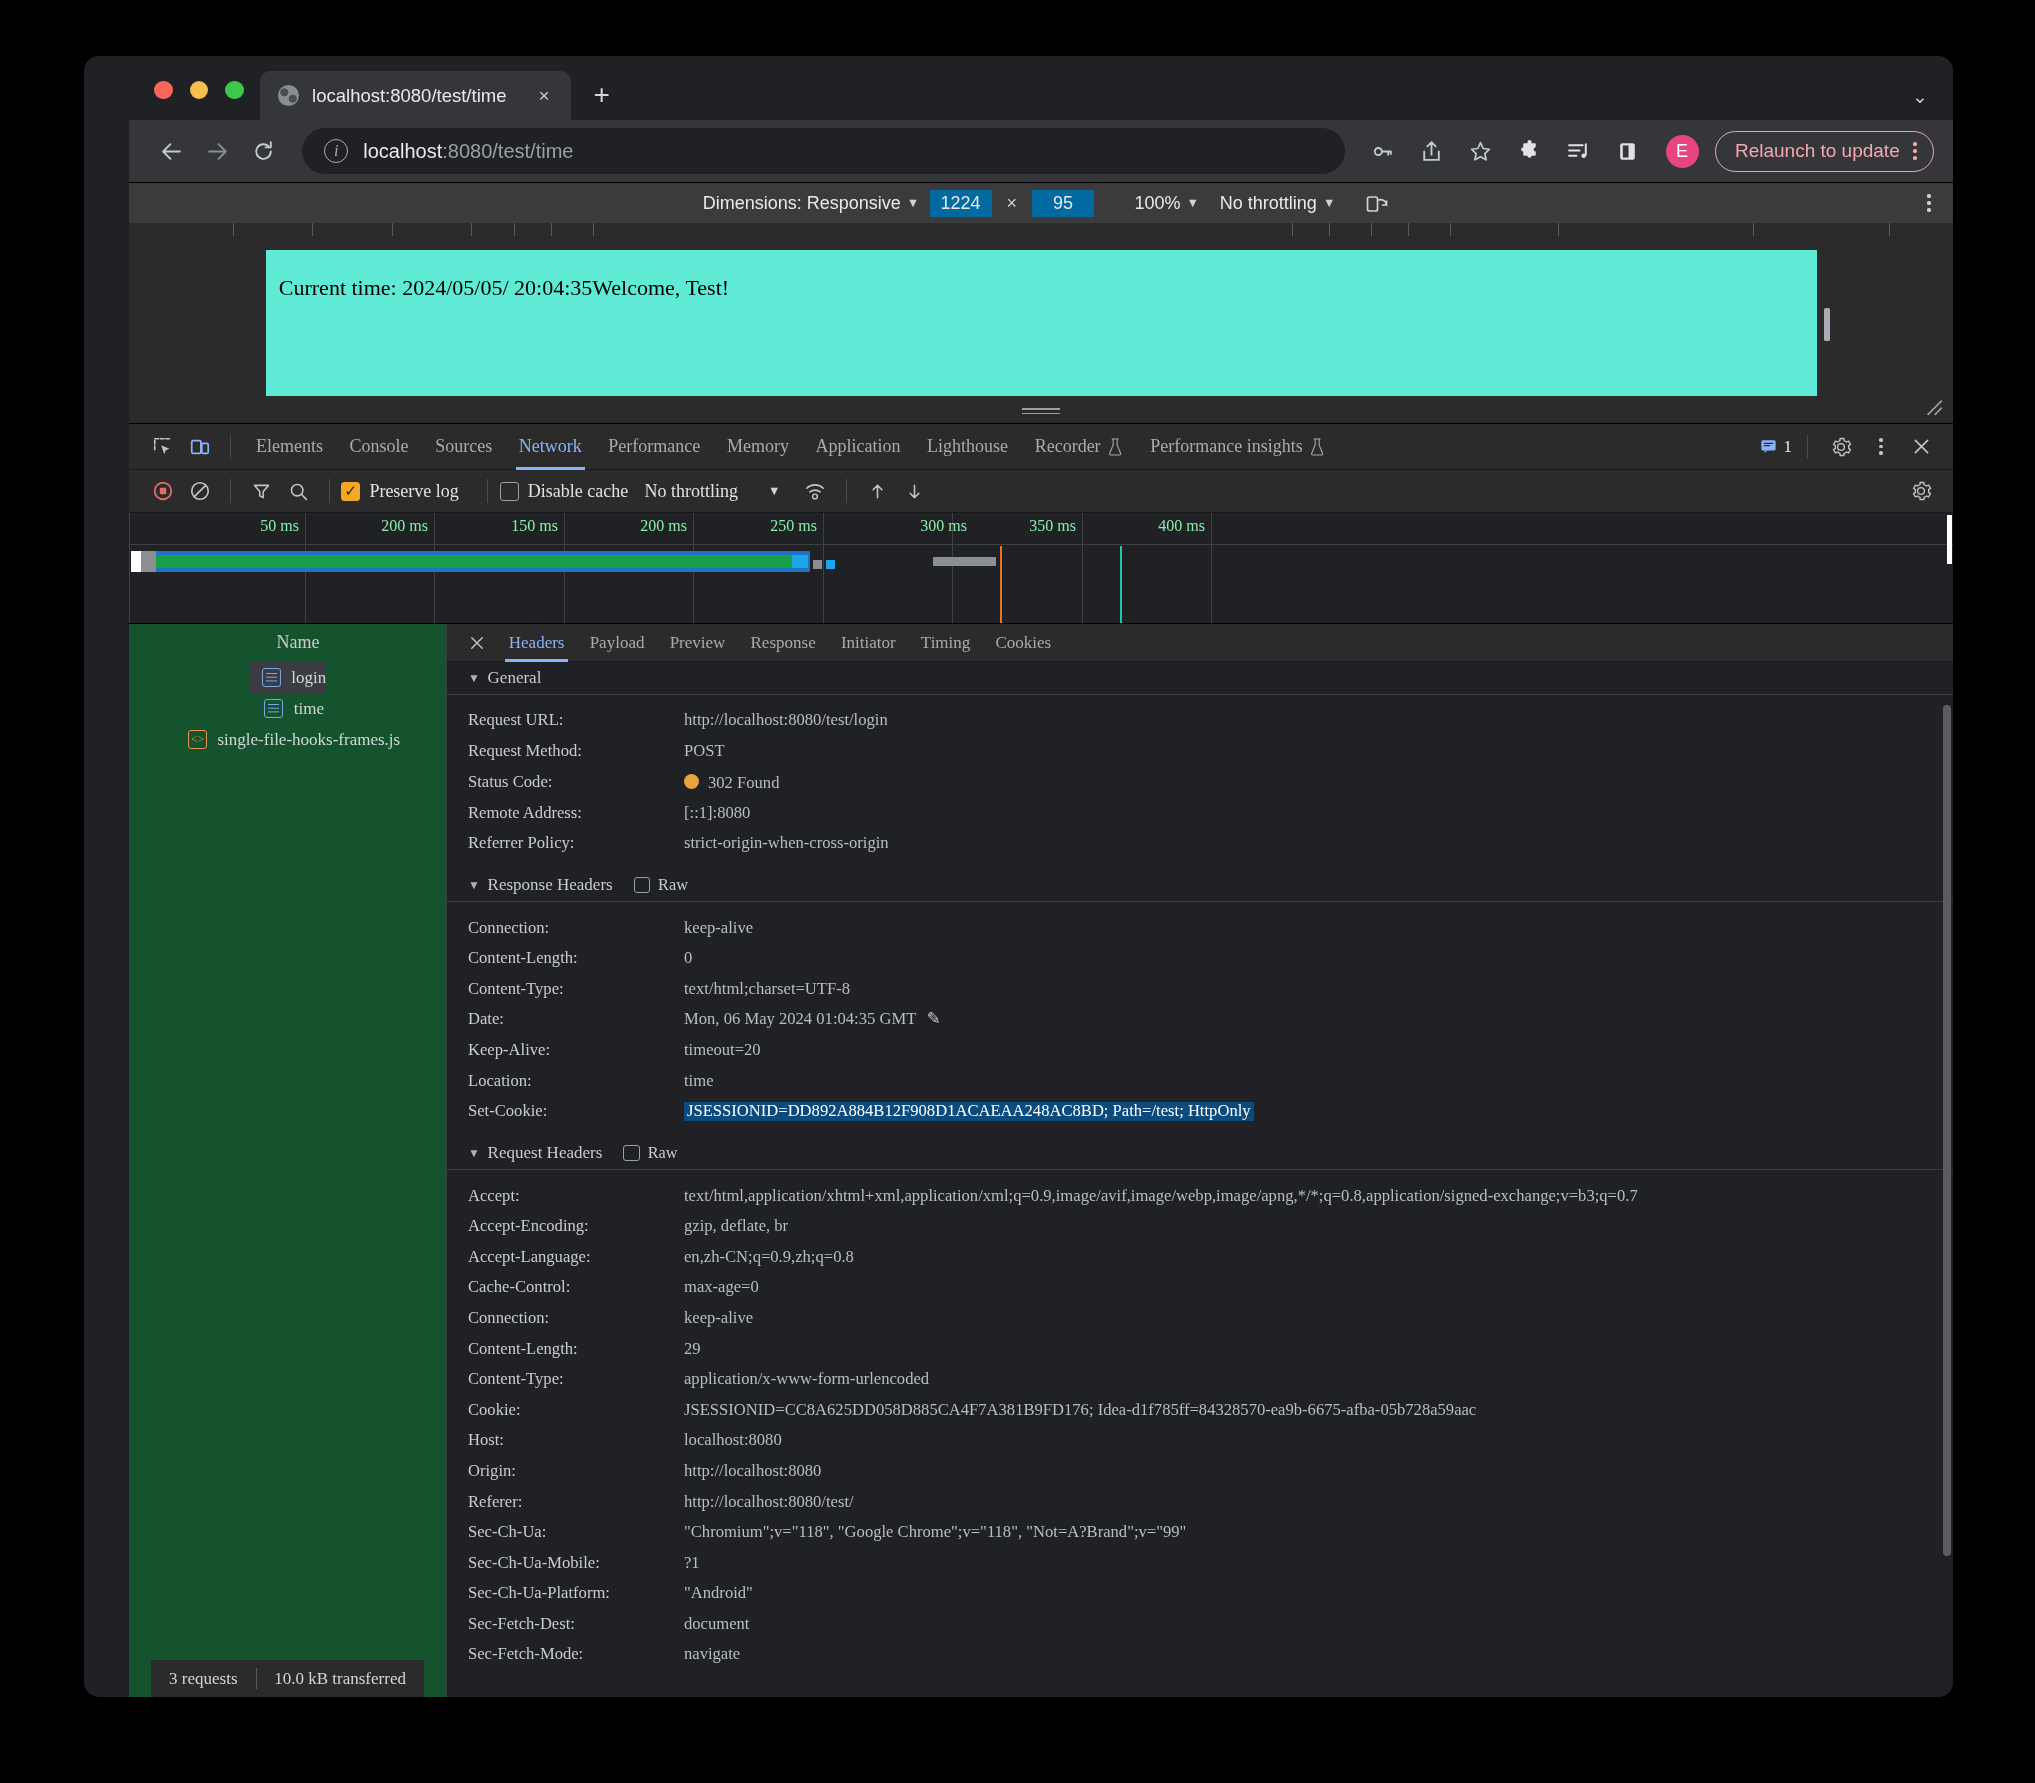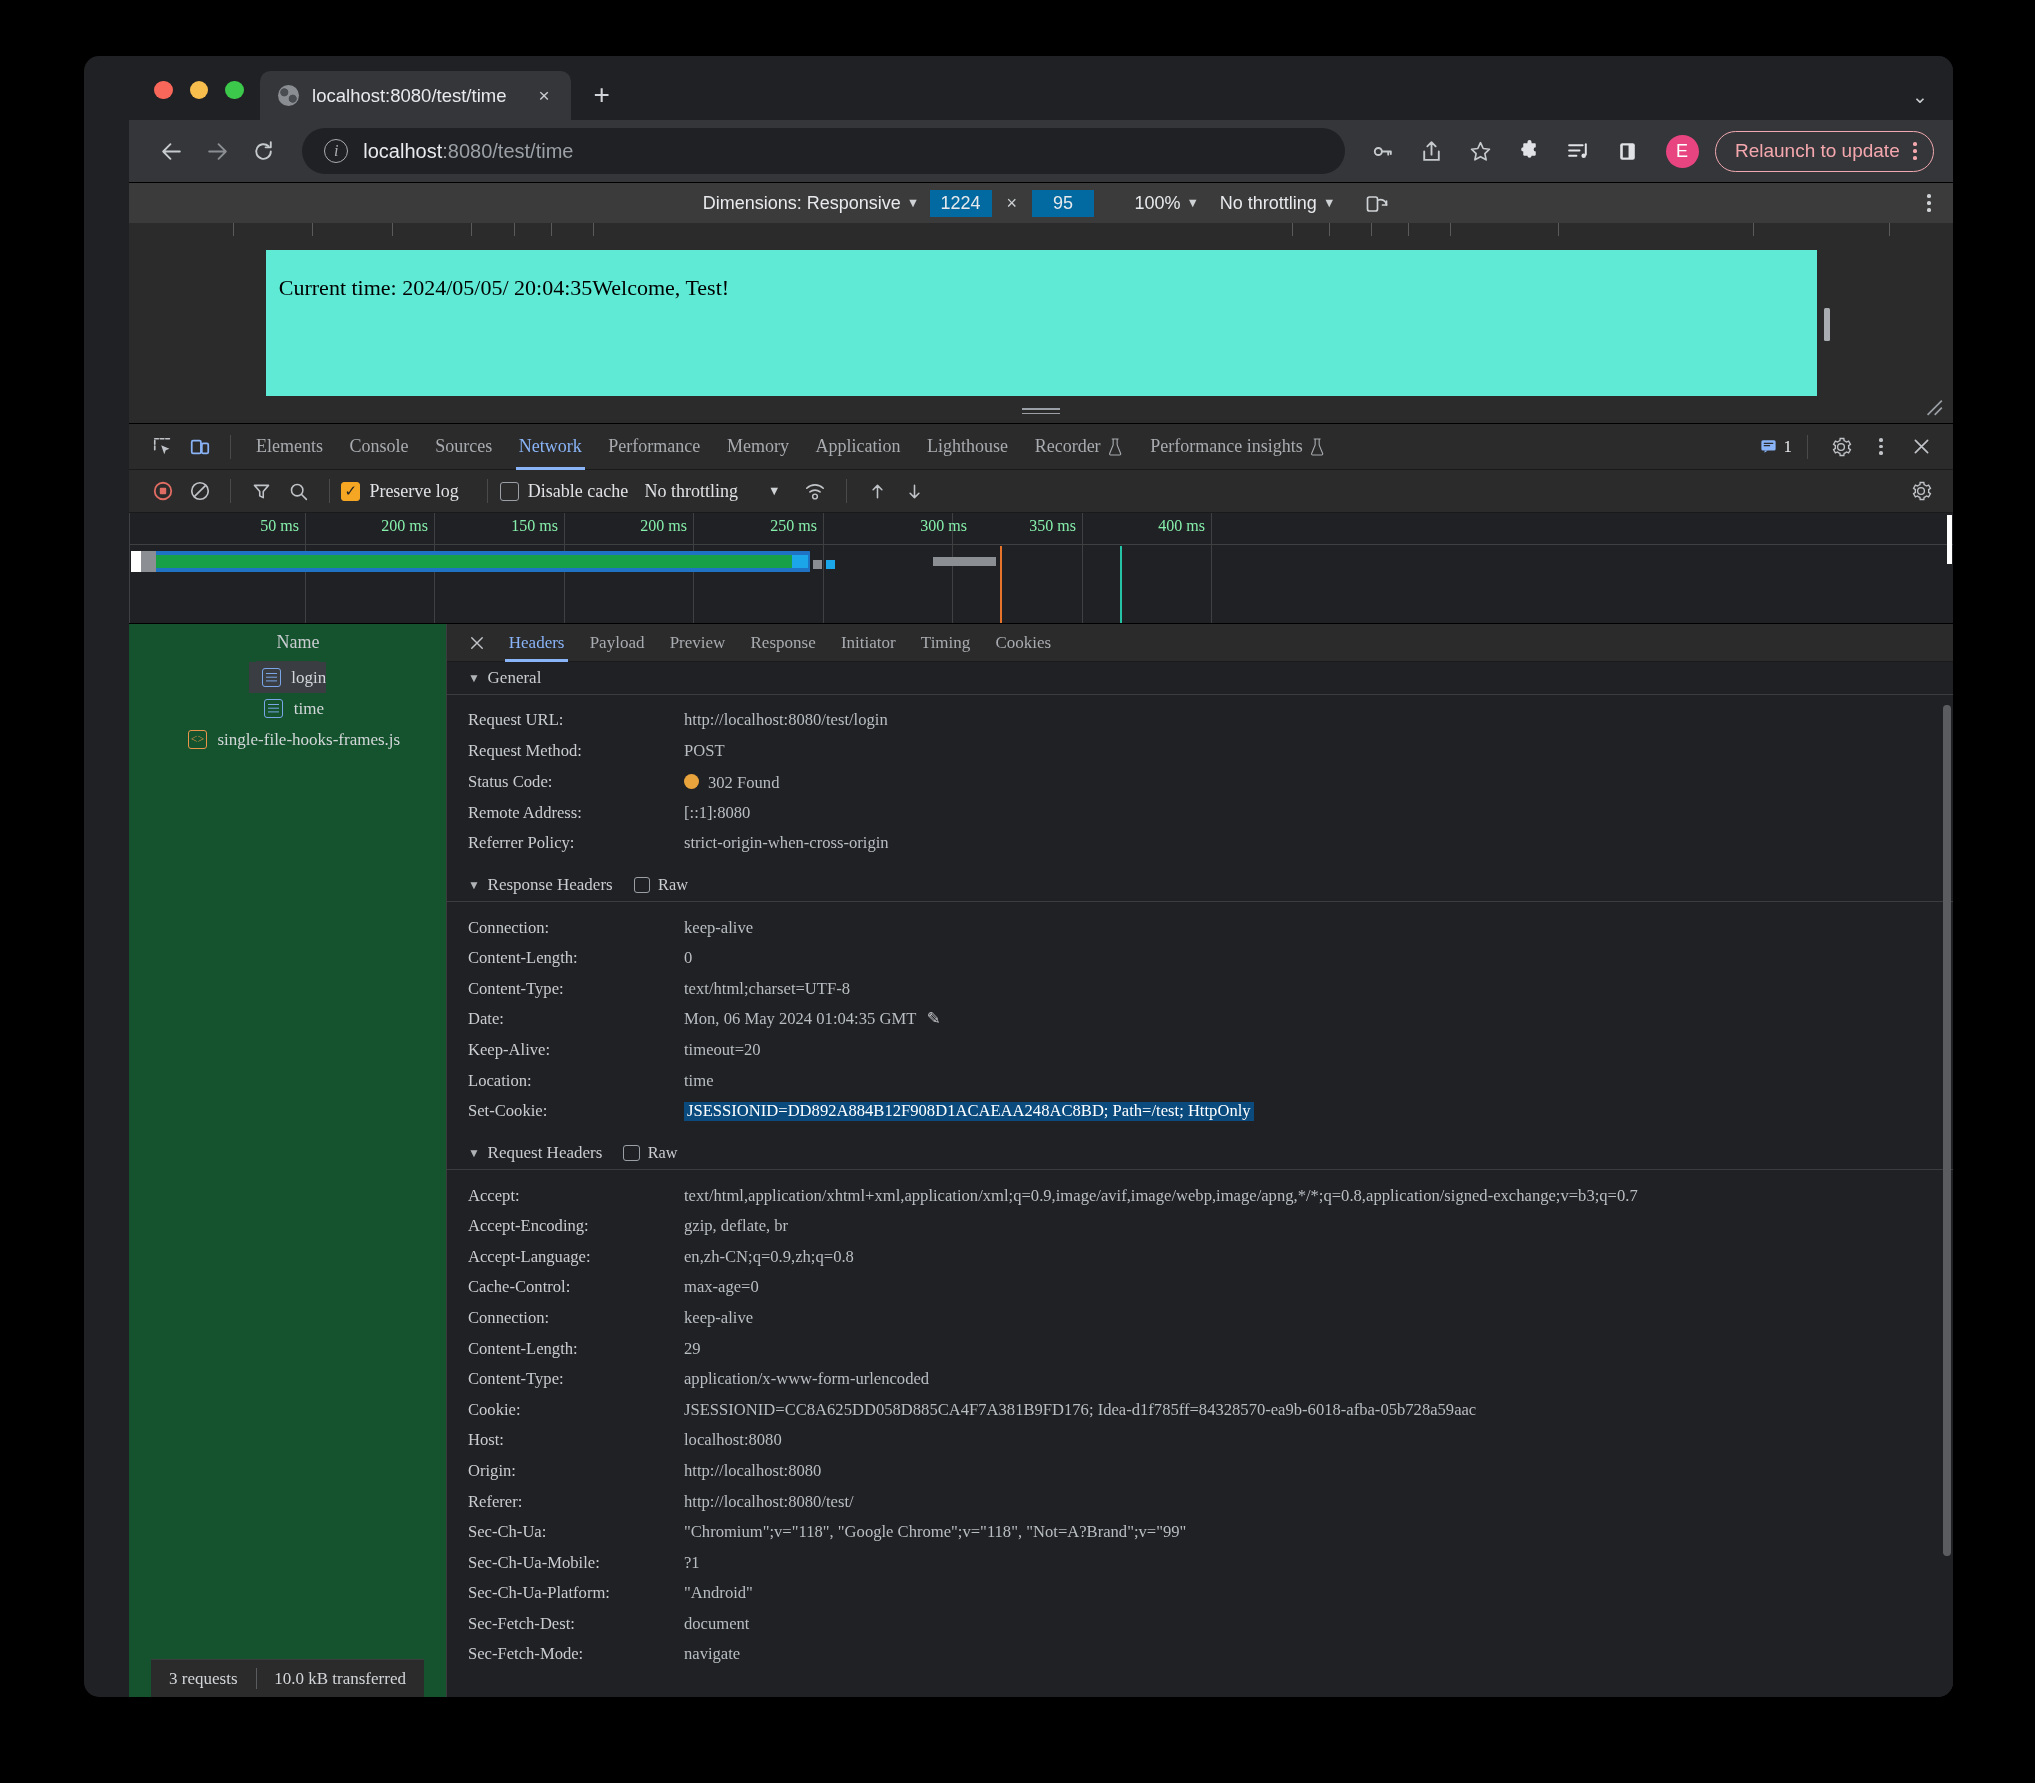--- a/index.html
+++ b/index.html
@@ -752,21 +752,21 @@
           <div class="hdr-row">
               <span class="hdr-name">Content-Length:</span>
               <span class="hdr-val">29</span>
             </div>
           <div class="hdr-row">
               <span class="hdr-name">Content-Type:</span>
               <span class="hdr-val">application/x-www-form-urlencoded</span>
             </div>
           <div class="hdr-row">
               <span class="hdr-name">Cookie:</span>
-              <span class="hdr-val">JSESSIONID=CC8A625DD058D885CA4F7A381B9FD176; Idea-d1f785ff=84328570-ea9b-6018-afba-05b728a59aac</span>
+              <span class="hdr-val">JSESSIONID=CC8A625DD058D885CA4F7A381B9FD176; Idea-d1f785ff=84328570-ea9b-6675-afba-05b728a59aac</span>
             </div>
           <div class="hdr-row">
               <span class="hdr-name">Host:</span>
               <span class="hdr-val">localhost:8080</span>
             </div>
           <div class="hdr-row">
               <span class="hdr-name">Origin:</span>
               <span class="hdr-val">http://localhost:8080</span>
             </div>
           <div class="hdr-row">

